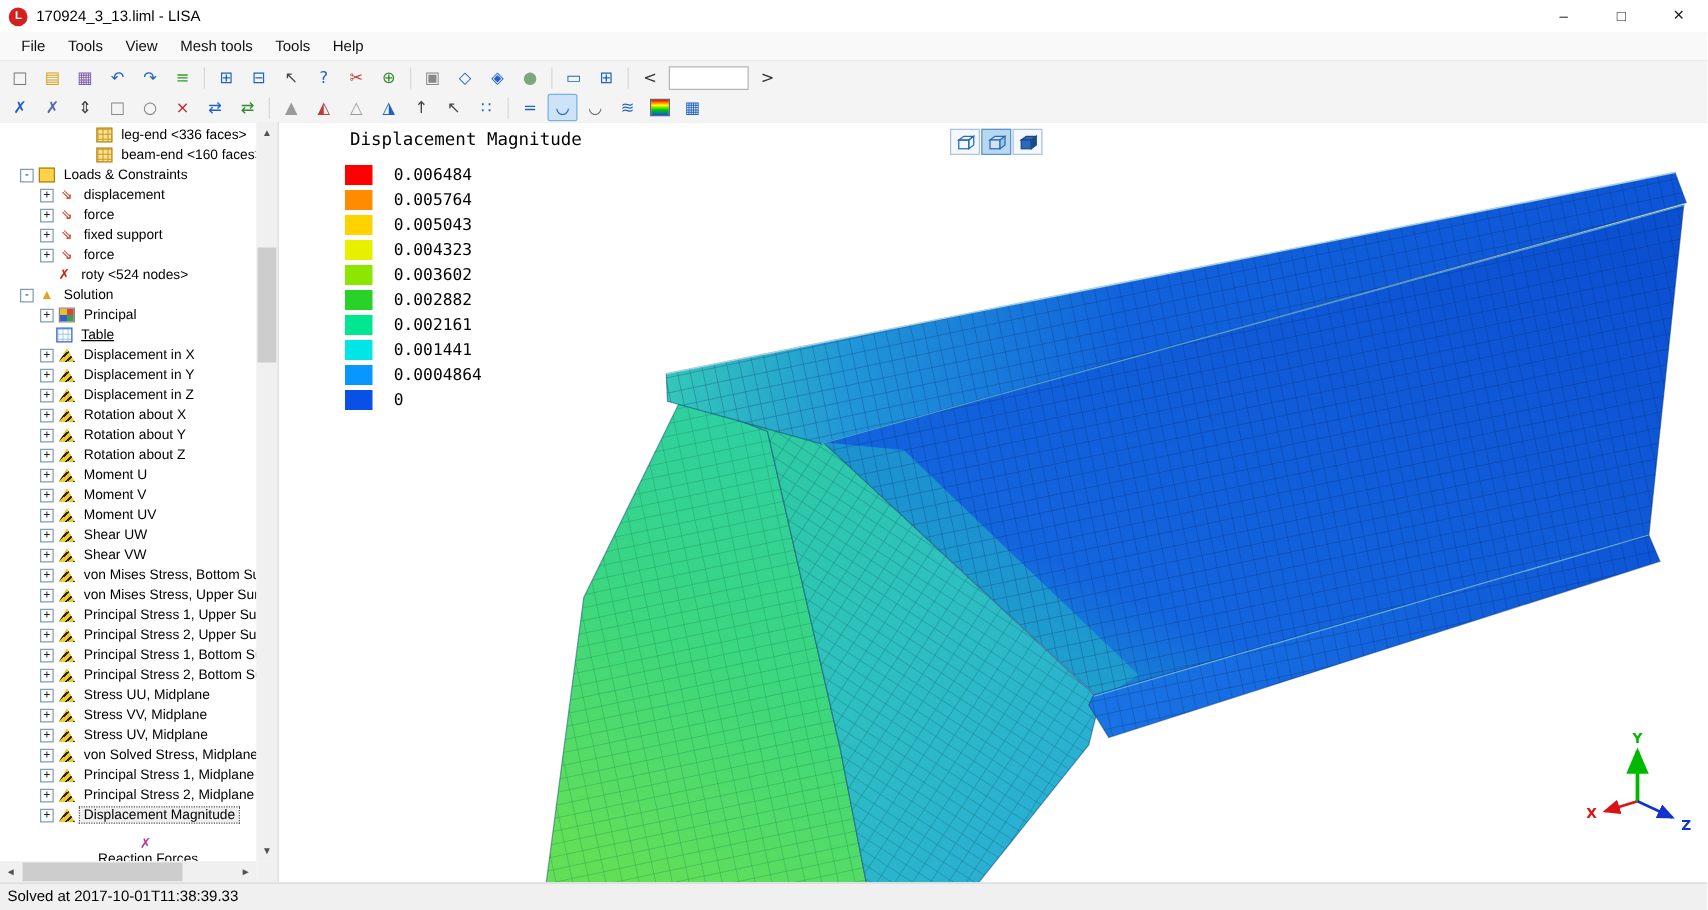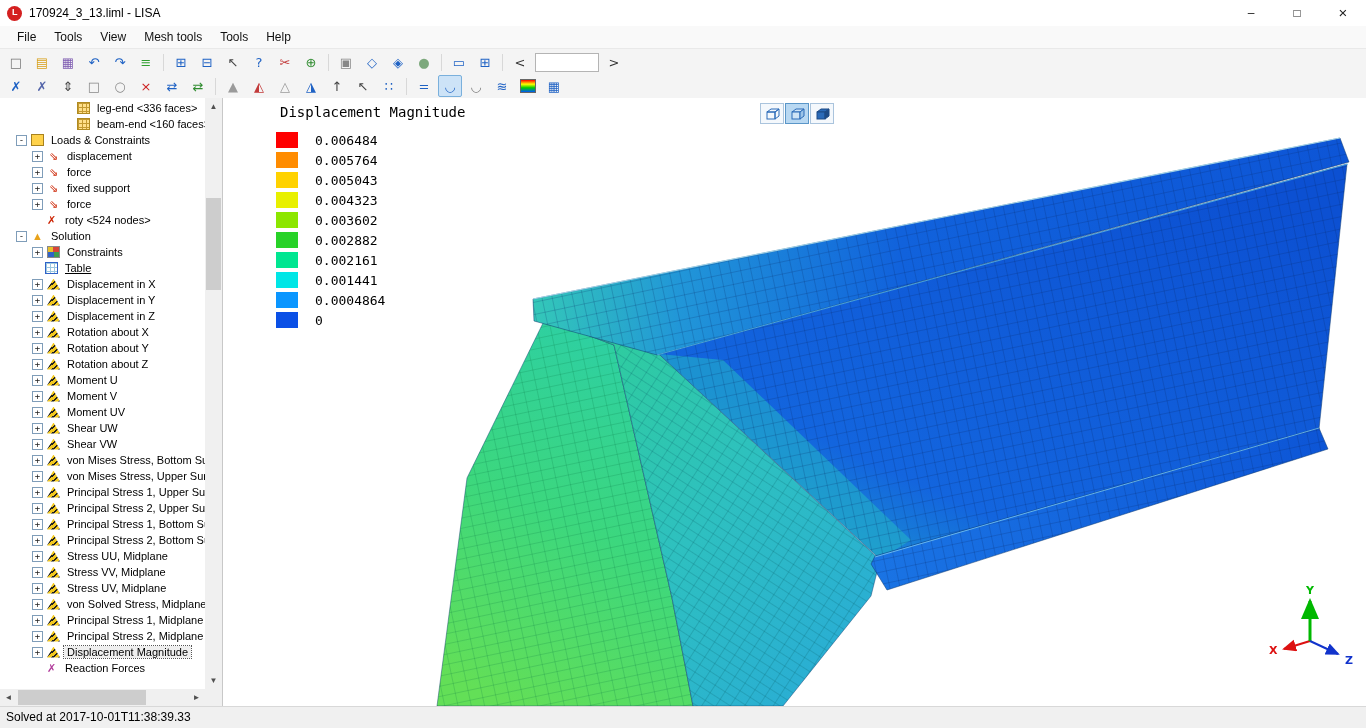--- a/index.html
+++ b/index.html
@@ -279,21 +279,21 @@
         <span class="tree-label">roty &lt;524 nodes&gt;</span>
       </div>
       <div class="tree-row" style="padding-left: 16px;">
         <span class="exp">-</span>
         <span class="ti ti-solution"></span>
         <span class="tree-label">Solution</span>
       </div>
       <div class="tree-row" style="padding-left: 32px;">
         <span class="exp">+</span>
         <span class="ti ti-components"></span>
-        <span class="tree-label">Constraints</span>
+        <span class="tree-label">Principal</span>
       </div>
       <div class="tree-row" style="padding-left: 32px; text-decoration: underline;">
         <span class="exp blank"></span>
         <span class="ti ti-table"></span>
         <span class="tree-label">Table</span>
       </div>
       <div class="tree-row" style="padding-left: 32px;">
         <span class="exp">+</span>
         <span class="ti ti-field"></span>
         <span class="tree-label">Displacement in X</span>
@@ -406,21 +406,21 @@
       <div class="tree-row" style="padding-left: 32px;">
         <span class="exp">+</span>
         <span class="ti ti-field"></span>
         <span class="tree-label">Principal Stress 2, Midplane</span>
       </div>
       <div class="tree-row selected" style="padding-left: 32px;">
         <span class="exp">+</span>
         <span class="ti ti-field"></span>
         <span class="tree-label">Displacement Magnitude</span>
       </div>
-      <div class="tree-row" style="padding-left: 32px;">
+      <div class="tree-row" style="padding-left: 32px; flex-direction: column;">
         <span class="exp blank"></span>
         <span class="ti ti-reaction"></span>
         <span class="tree-label">Reaction Forces</span>
       </div>
     </div>
   <div class="vscroll">
     <div class="sc-arrow up">▲</div>
     <div class="vthumb"></div>
     <div class="sc-arrow down">▼</div>
   </div>

